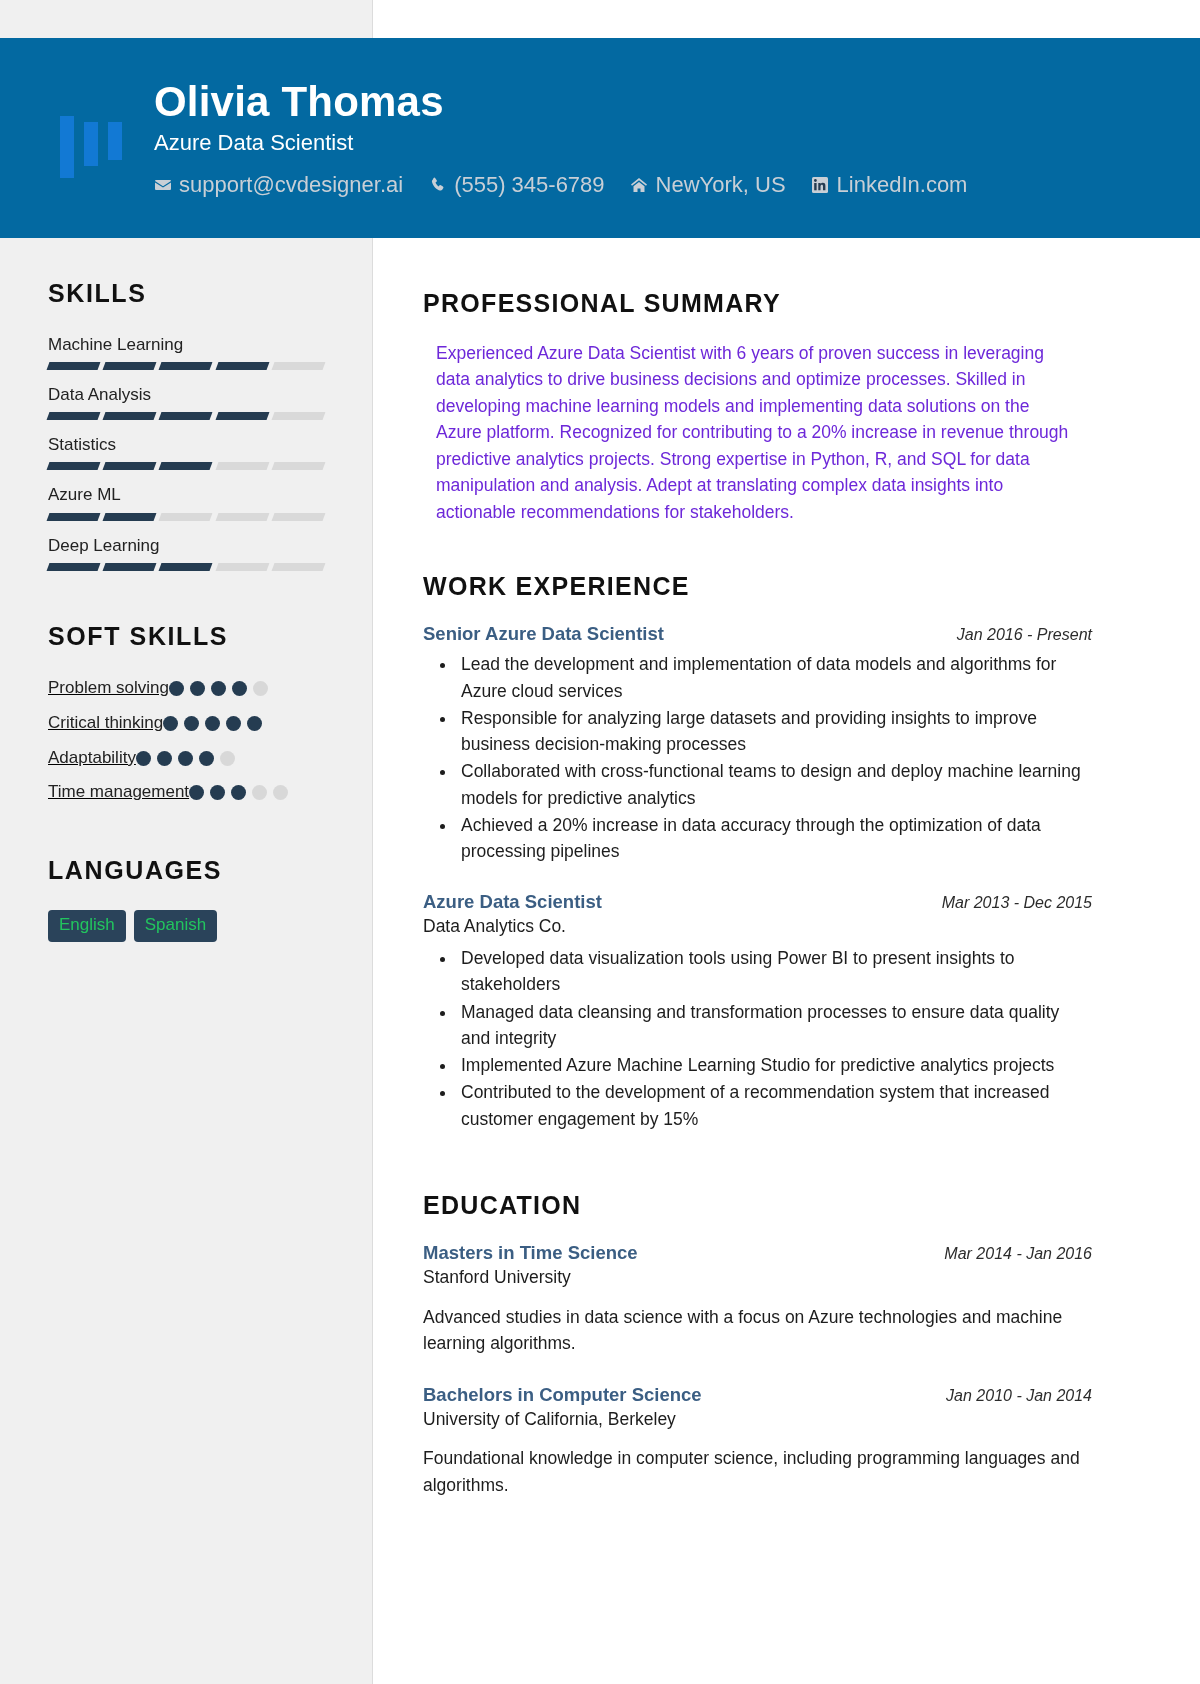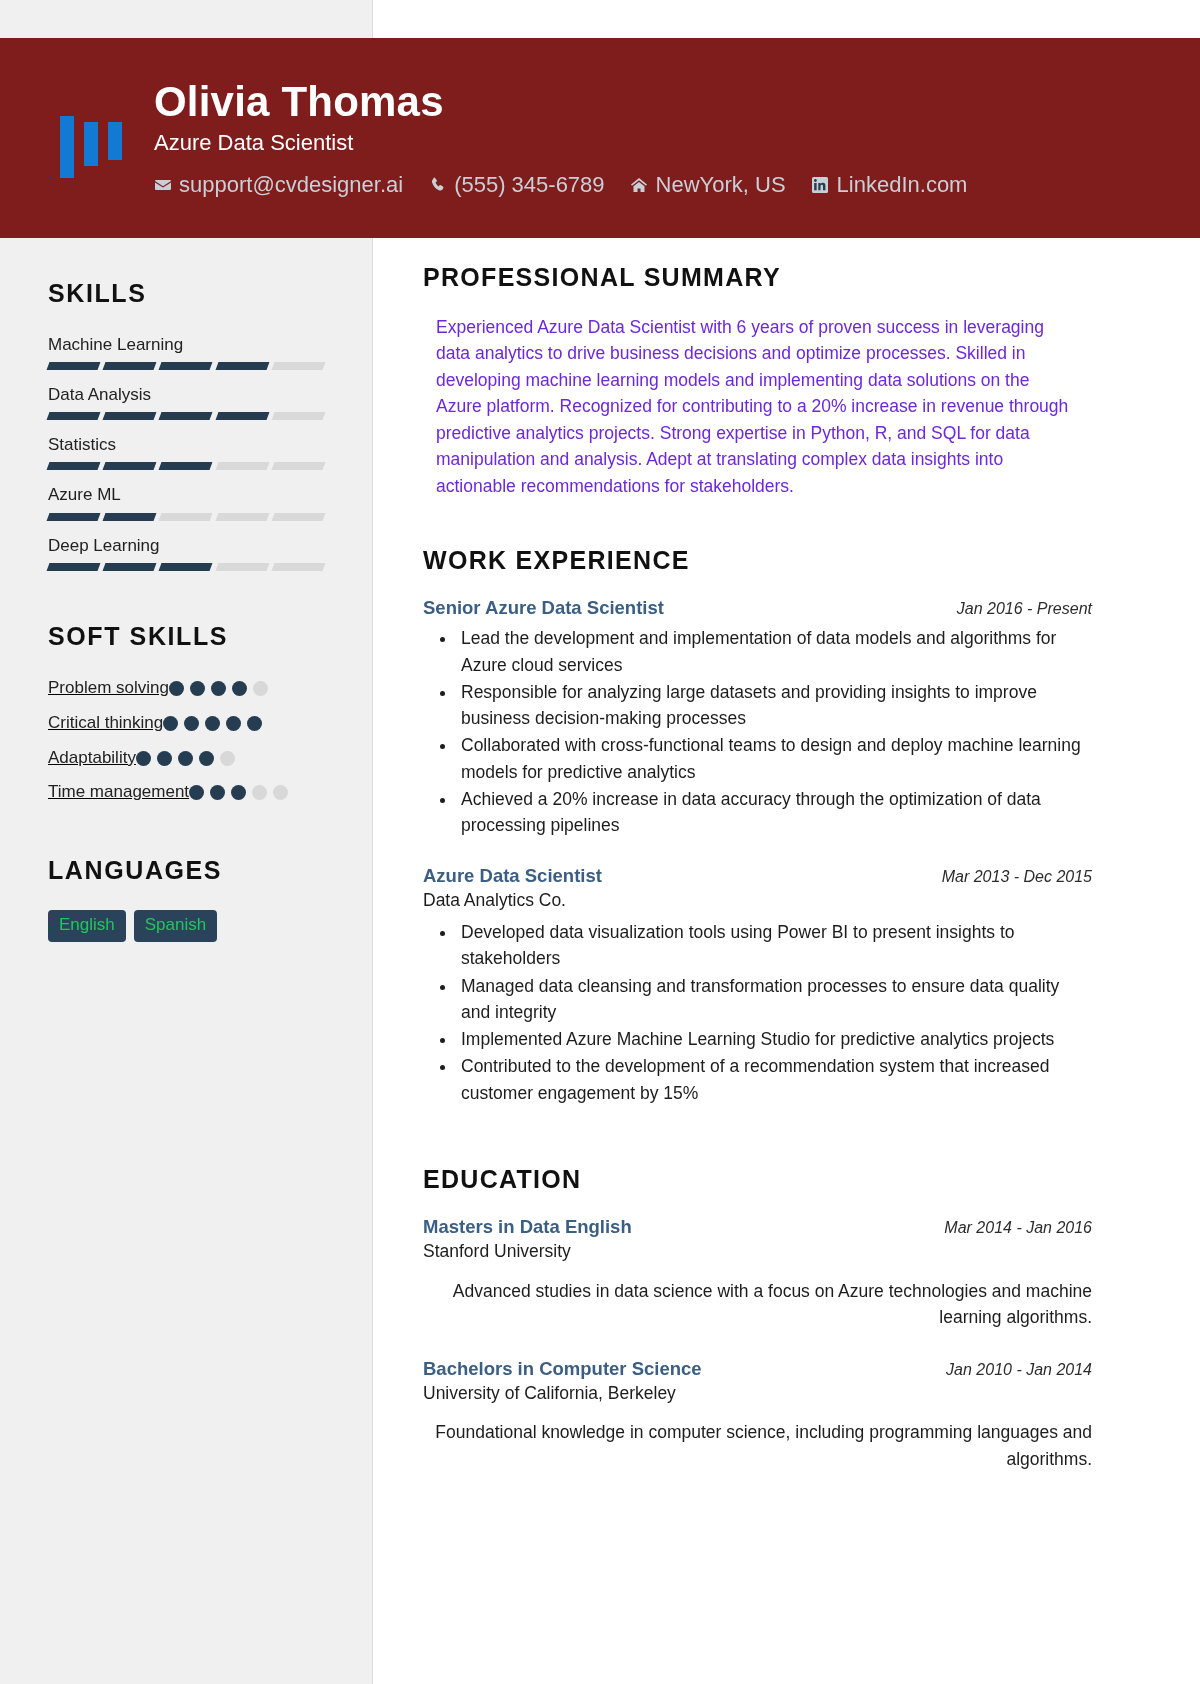--- a/index.html
+++ b/index.html
@@ -38,21 +38,21 @@
     background: #dcdcdc;
   }
 
   
   .header {
     position: absolute;
     left: 0;
     top: 38px;
     width: 1200px;
     height: 200px;
-    background: #7f1d1d;
+    background: #0369a1;
     display: flex;
     align-items: center;
     box-sizing: border-box;
   }
   .logo {
     width: 90px;
     margin-left: 52px;
     margin-right: 12px;
     height: 80px;
     position: relative;
@@ -189,21 +189,21 @@
     line-height: 1.1;
   }
 
   
   .main {
     position: absolute;
     left: 373px;
     top: 238px;
     width: 827px;
     box-sizing: border-box;
-    padding: 26px 108px 0 50px;
+    padding: 52px 108px 0 50px;
   }
   .main-heading {
     font-size: 25px;
     font-weight: bold;
     color: #111111;
     letter-spacing: 1.3px;
     margin: 0 0 22px 0;
     line-height: 1.1;
   }
   .summary-text {
@@ -249,21 +249,20 @@
     color: #1d1d1d;
     line-height: 1.5;
     margin-bottom: 1px;
     padding-left: 4px;
   }
   .entry-desc {
     font-size: 17.5px;
     color: #1d1d1d;
     line-height: 1.5;
     margin-top: 14px;
-    text-align: right;
   }
 </style>
 </head>
 <body>
 
 <div class="page">
 
   <div class="sidebar-bg"></div>
   <div class="sidebar-divider"></div>
 
@@ -471,21 +470,21 @@
         <li>Contributed to the development of a recommendation system that increased customer engagement by 15%</li>
       </ul>
     </div>
 
     <div class="block-gap"></div>
 
     <div class="main-heading">EDUCATION</div>
 
     <div class="entry">
       <div class="entry-head">
-        <div class="entry-title">Masters in Data English</div>
+        <div class="entry-title">Masters in Time Science</div>
         <div class="entry-date">Mar 2014 - Jan 2016</div>
       </div>
       <div class="entry-org">Stanford University</div>
       <div class="entry-desc">Advanced studies in data science with a focus on Azure technologies and machine learning algorithms.</div>
     </div>
 
     <div class="entry">
       <div class="entry-head">
         <div class="entry-title">Bachelors in Computer Science</div>
         <div class="entry-date">Jan 2010 - Jan 2014</div>

